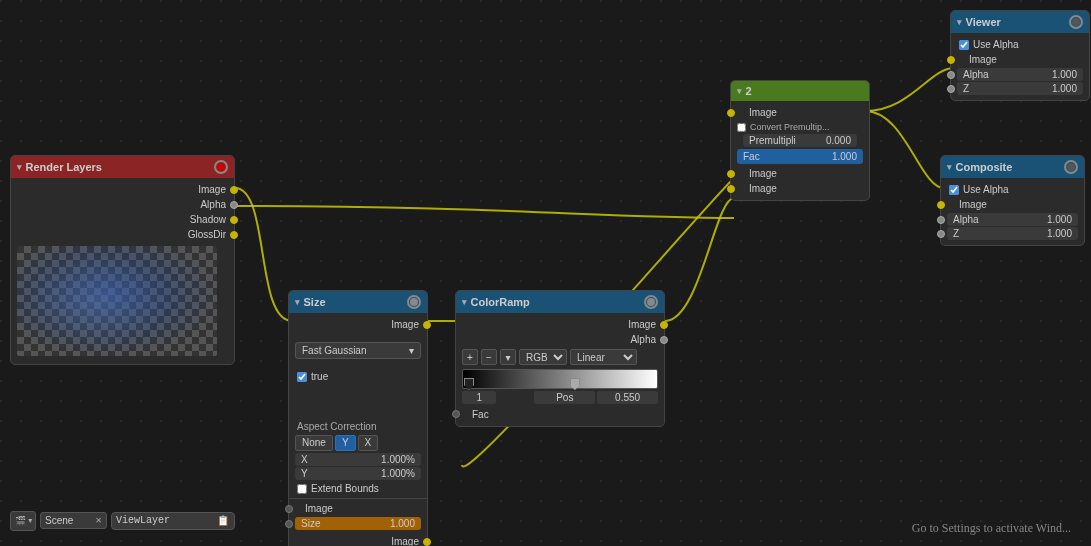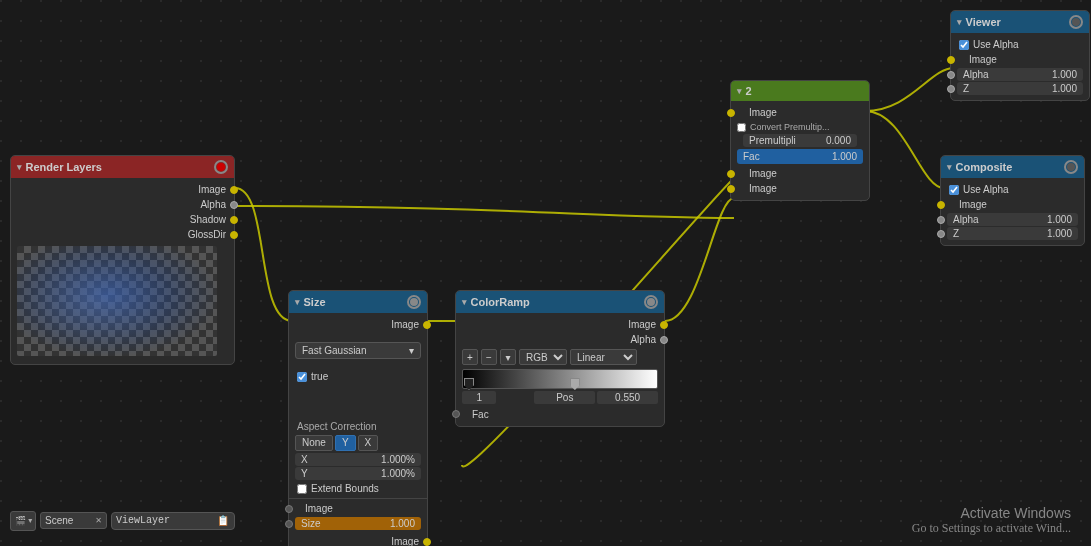--- a/index.html
+++ b/index.html
@@ -633,15 +633,14 @@
 
     <div style="display:flex;align-items:center;margin:1px 6px;background:#3a3a3a;border-radius:3px;padding:1px 6px;font-size:10px;justify-content:space-between;position:relative;">
       <div class="socket left light-gray" style="position:absolute;left:-10px;top:50%;transform:translateY(-50%);"></div>
       <span>Z</span>
       <span>1.000</span>
     </div>
   </div>
 </div>
 
 <div class="activate-windows">
-  <div class="title">Activate Windows</div>
   <div class="subtitle">Go to Settings to activate Wind...</div>
 </div>
 
 </body></html>

